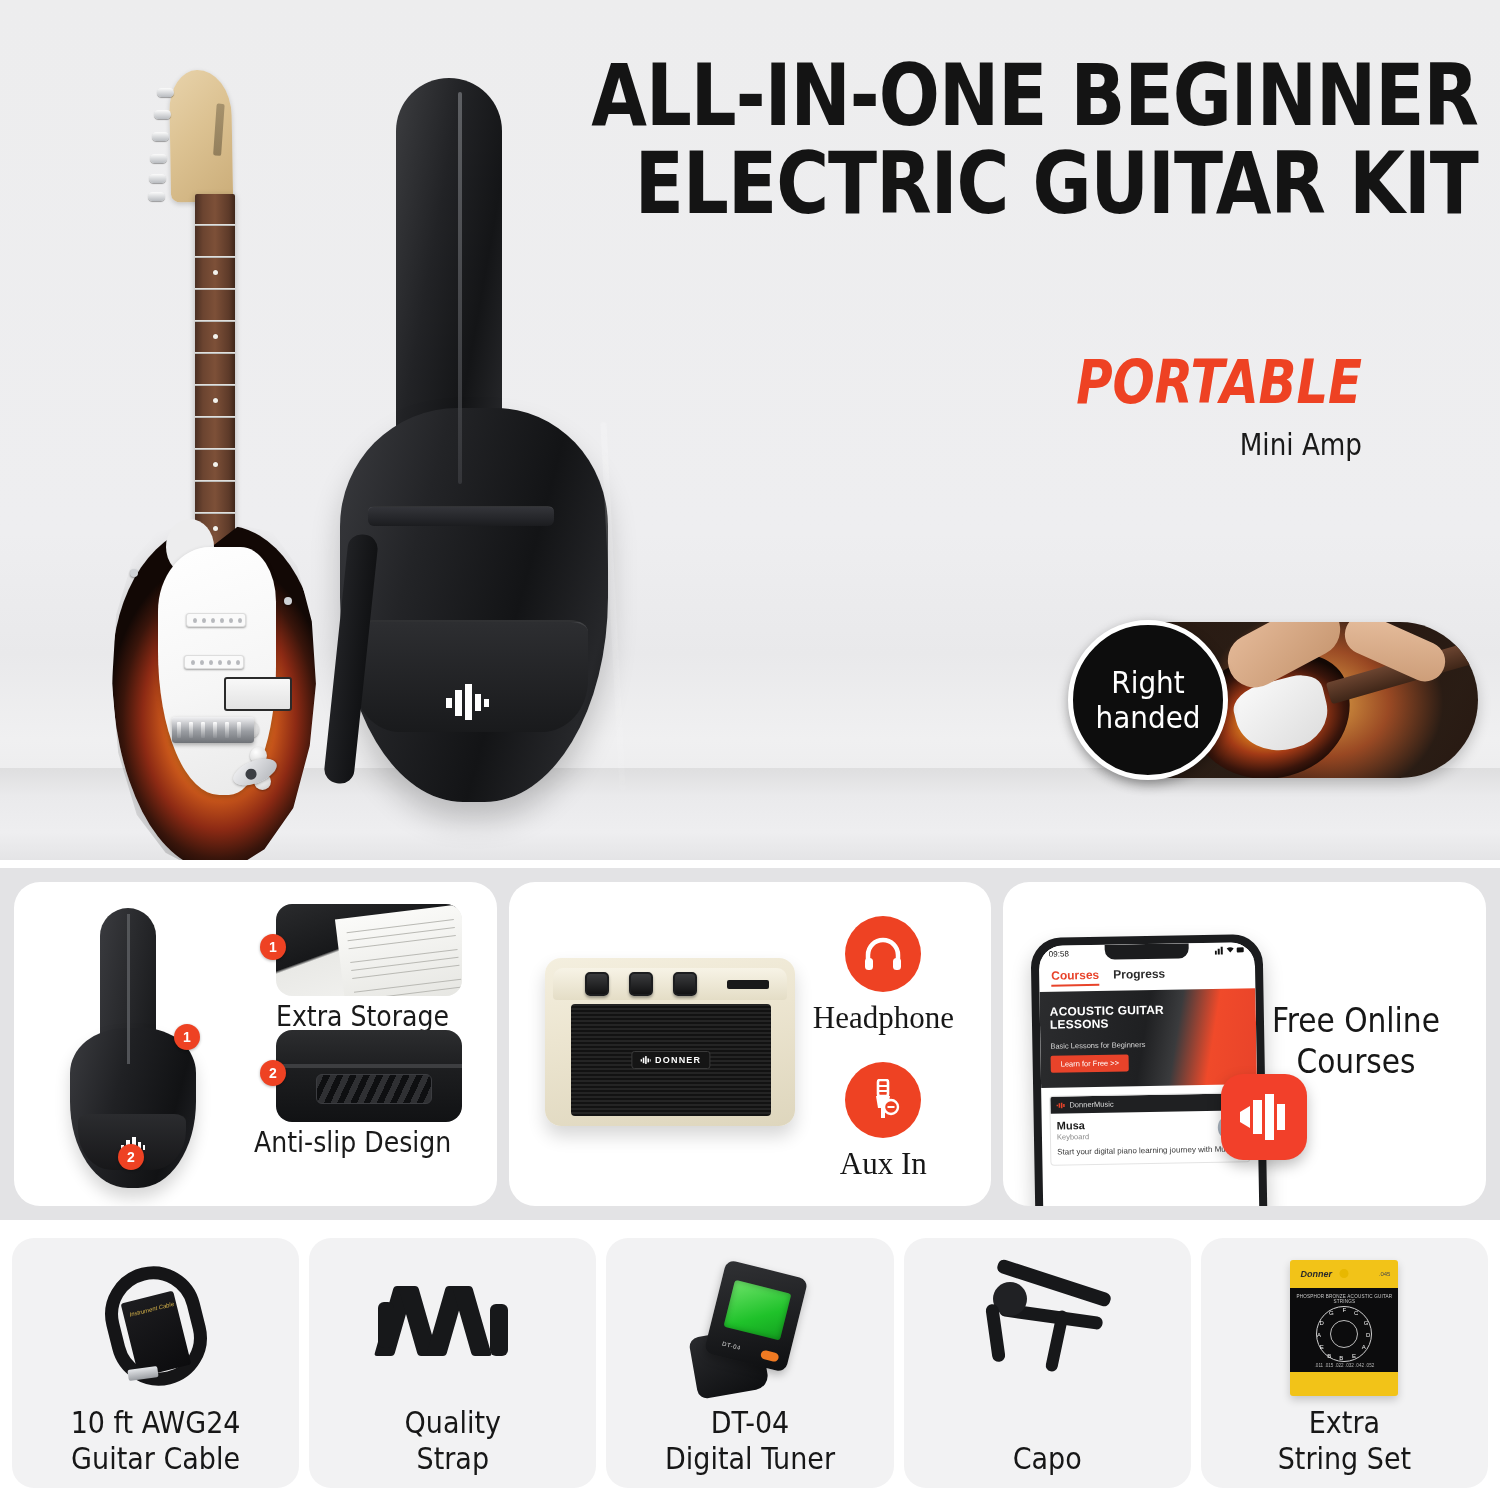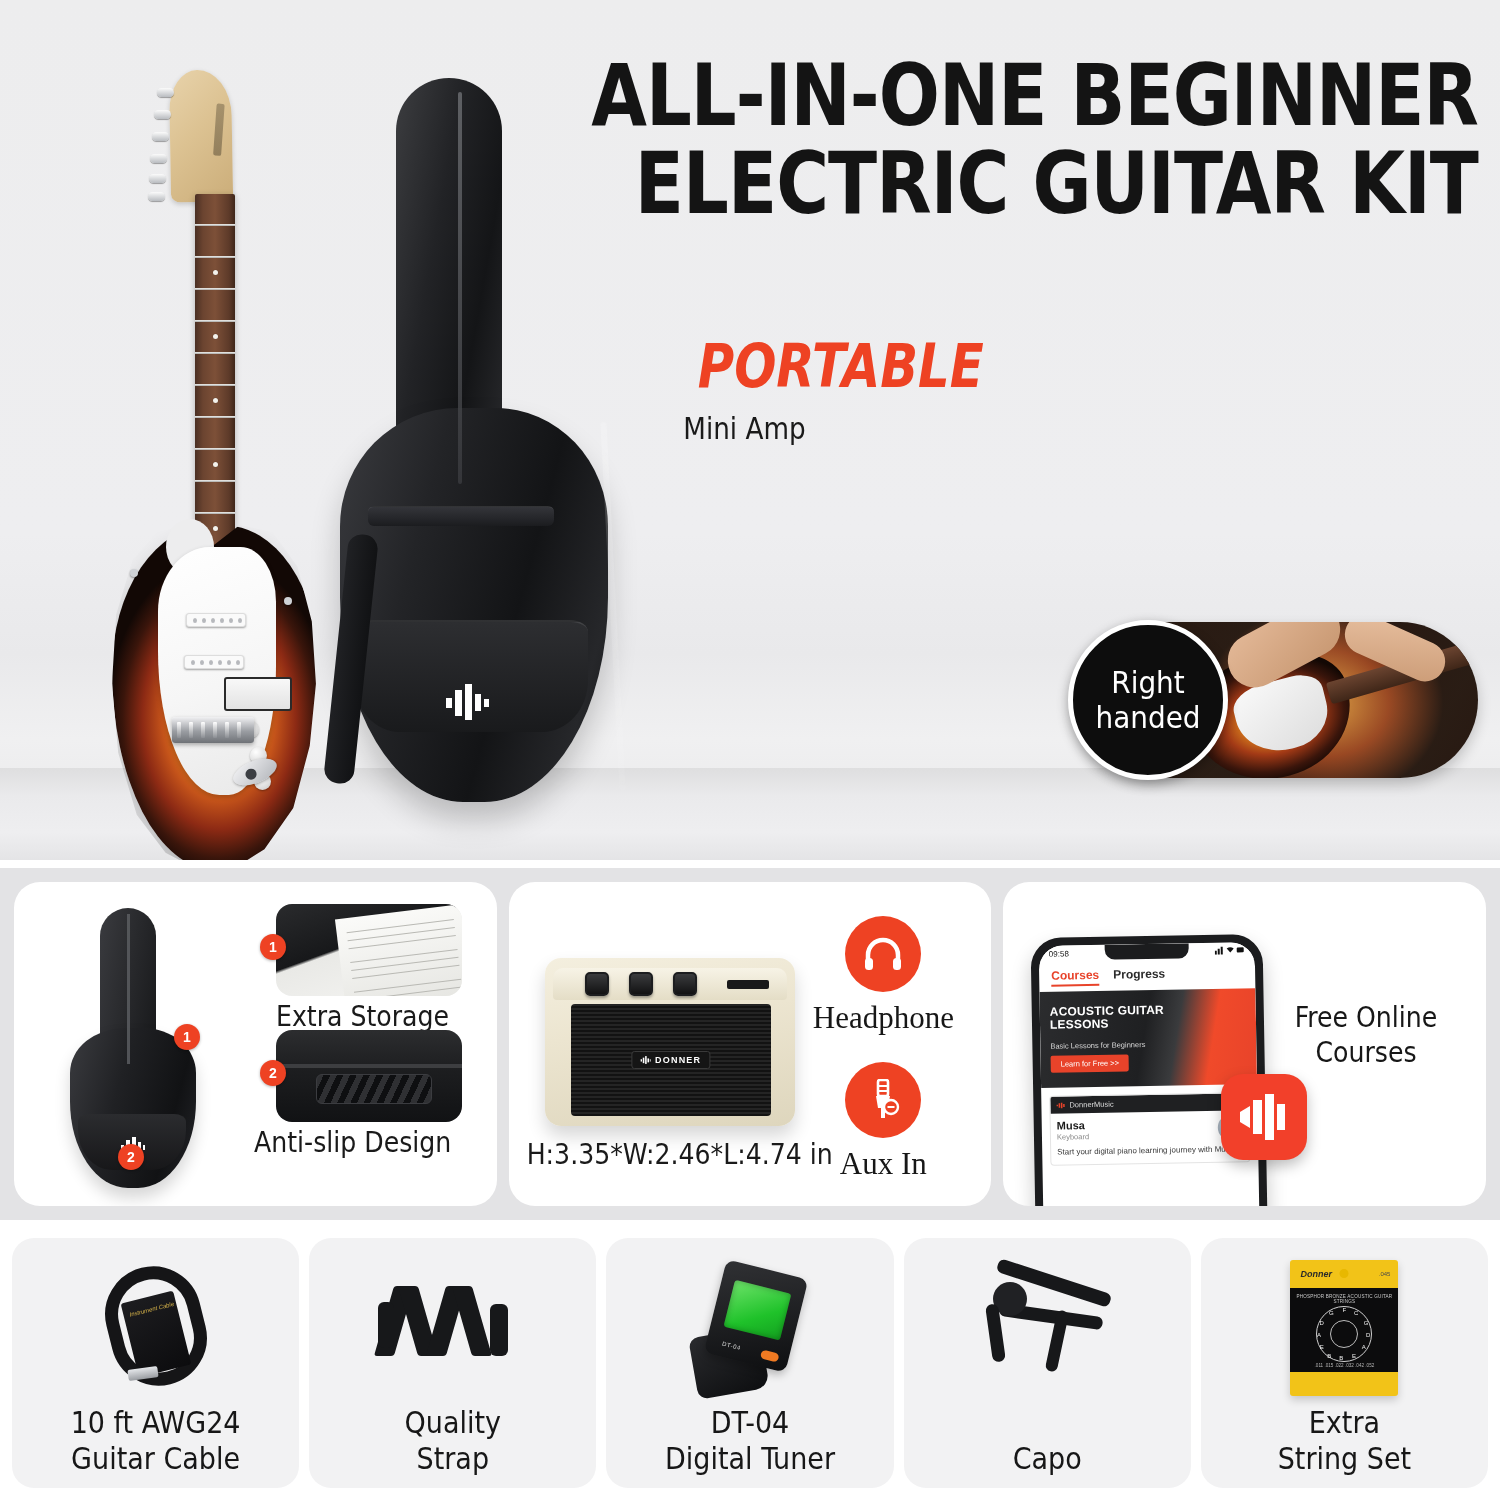--- a/index.html
+++ b/index.html
@@ -144,21 +144,21 @@
   
   .hero-title{
     position:absolute; left:498px; top:52px; width:980px;
     font-family:"Liberation Sans Narrow","DejaVu Sans Condensed","Liberation Sans", sans-serif;
     font-weight:800; font-size:86px; line-height:1.02; letter-spacing:-1px;
     color:#141414; text-align:right; transform: scaleX(0.93); transform-origin: right top;
   }
   .hero-title div{ white-space:nowrap; }
 
   .feat-row{ position:absolute; left:640px; top:336px; width:840px; display:flex; }
-  .feat{ flex:1; text-align:left; }
+  .feat{ flex:1; text-align:right;margin-top:16px; }
   .feat .big{
     font-family:"Liberation Sans Narrow","DejaVu Sans Condensed","Liberation Sans", sans-serif;
     font-weight:800; font-style:italic; font-size:60px; line-height:1;
     color:#ee4223; letter-spacing:0px; transform:scaleX(.92); transform-origin:right center;
   }
   .feat .sub{
     margin-top:14px; font-family:"Liberation Sans Narrow","DejaVu Sans Condensed","Liberation Sans", sans-serif;
     font-size:31px; line-height:1.2; color:#1a1a1a; transform:scaleX(.94); transform-origin:right center;
   }
   .feat.f1{ padding-right: 118px; }
@@ -324,23 +324,23 @@
   .plrole{ font-size:7.5px; color:#8a8a8a; margin-top:1px; }
   .pldesc{ font-size:8px; color:#3a3a3a; margin-top:6px; line-height:1.35; }
   .plav{ position:absolute; right:14px; width:26px;height:26px;border-radius:50%;
         background:radial-gradient(circle at 50% 38%,#cfd6de,#8b99a8); margin-top:-2px;}
   .appicon{
     position:absolute; left:218px; top:192px; width:86px;height:86px;border-radius:22px;
     background:#f2402a; box-shadow:0 6px 14px rgba(0,0,0,.25);
     display:flex;align-items:center;justify-content:center;
   }
   .courses-lbl{
-    position:absolute; right:20px; top:118px; width:200px; text-align:center;
+    position:absolute; right:30px; top:118px; width:200px; text-align:center;
     font-family:"Liberation Sans Narrow","DejaVu Sans Condensed","Liberation Sans",sans-serif;
-    font-size:28px; color:#171717; line-height:1.25;
+    font-size:33px; color:#171717; line-height:1.25;
   }
 
   
   .botrow{
     position:absolute; left:0; top:1232px; width:1500px; height:266px;
     display:flex; gap:10px; padding:6px 12px 10px 12px; background:#fff;
   }
   .acc{
     flex:1; background:#f2f2f3; border-radius:22px; position:relative;
     display:flex; flex-direction:column; align-items:center; justify-content:flex-end;
@@ -597,21 +597,20 @@
                 <rect x="3" y="2" width="2" height="7" fill="#fff"></rect>
                 <rect x="6" y="0" width="2" height="10" fill="#fff"></rect>
                 <rect x="9" y="3" width="2" height="5" fill="#fff"></rect>
                 <rect x="12" y="4" width="1" height="3" fill="#fff"></rect>
               </svg>
               <span>DONNER</span>
             </div>
           </div>
         </div>
       </div>
-      <div class="amp-dim">H:3.35*W:2.46*L:4.74 in</div>
 
       <div class="icon-col">
         <div class="oc">
           <svg viewBox="0 0 40 34" width="40" height="34" aria-hidden="true">
             <path d="M5 24 V18 a15 15 0 0 1 30 0 V24" fill="none" stroke="#fff" stroke-width="4.5" stroke-linecap="round"></path>
             <rect x="2" y="21" width="8" height="12" rx="3.5" fill="#fff"></rect>
             <rect x="30" y="21" width="8" height="12" rx="3.5" fill="#fff"></rect>
           </svg>
         </div>
         <div class="ic-lbl">Headphone</div>

